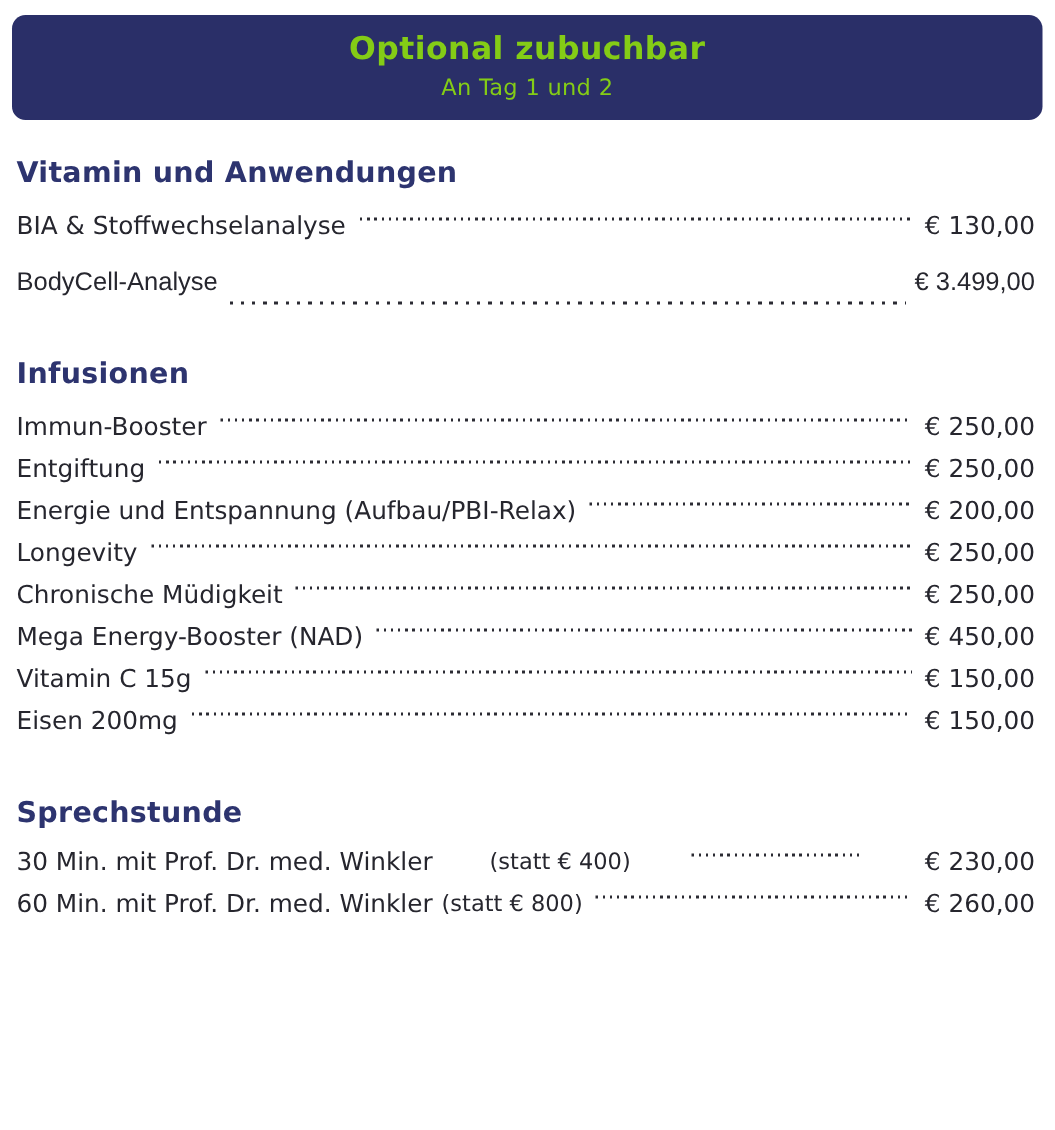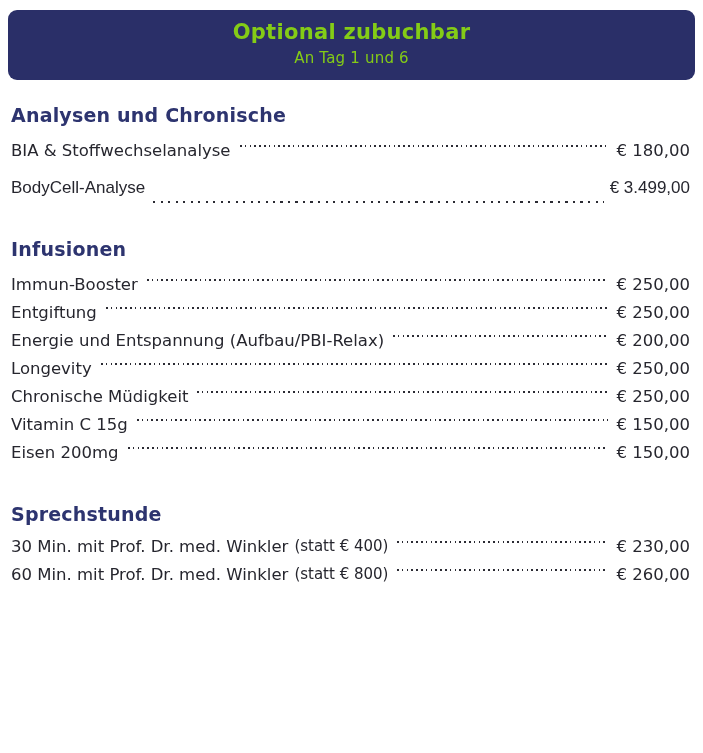--- a/index.html
+++ b/index.html
@@ -49,21 +49,21 @@
   }
   .row{
     display:flex;
     align-items:center;
     height:22px;
     margin-top:6px;
     font-size:16.5px;
   }
   .row.first{margin-top:11px;}
   .section.s1 .row + .row{margin-top:15px;}
-  .section.s3 .row.first{margin-top:8px;}
+  .section.s3 .row.first{margin-top:8px;gap:32px;}
   .label{white-space:nowrap;}
   .note{
     font-size:15px;
     margin-left:6px;
     white-space:nowrap;
   }
   .leader{
     flex:1 1 auto;
     height:2px;
     margin:0 9px;
@@ -84,31 +84,31 @@
   }
   .row.altfont .price{font-size:17px;}
 </style>
 </head>
 <body>
 
 <div>
 
   <div class="banner">
     <div class="banner-title">Optional zubuchbar</div>
-    <div class="banner-subtitle">An Tag 1 und 6</div>
+    <div class="banner-subtitle">An Tag 1 und 2</div>
   </div>
 
   <div class="content">
 
     <div class="section first s1">
-      <div class="section-title">Analysen und Chronische</div>
+      <div class="section-title">Vitamin und Anwendungen</div>
       <div class="row first">
         <span class="label">BIA &amp; Stoffwechselanalyse</span>
         <span class="leader"></span>
-        <span class="price">€ 180,00</span>
+        <span class="price">€ 130,00</span>
       </div>
       <div class="row altfont">
         <span class="label">BodyCell-Analyse</span>
         <span class="leader coarse"></span>
         <span class="price">€ 3.499,00</span>
       </div>
     </div>
 
     <div class="section s2">
       <div class="section-title">Infusionen</div>
@@ -131,20 +131,25 @@
         <span class="label">Longevity</span>
         <span class="leader"></span>
         <span class="price">€ 250,00</span>
       </div>
       <div class="row">
         <span class="label">Chronische Müdigkeit</span>
         <span class="leader"></span>
         <span class="price">€ 250,00</span>
       </div>
       <div class="row">
+        <span class="label">Mega Energy-Booster (NAD)</span>
+        <span class="leader"></span>
+        <span class="price">€ 450,00</span>
+      </div>
+      <div class="row">
         <span class="label">Vitamin C 15g</span>
         <span class="leader"></span>
         <span class="price">€ 150,00</span>
       </div>
       <div class="row">
         <span class="label">Eisen 200mg</span>
         <span class="leader"></span>
         <span class="price">€ 150,00</span>
       </div>
     </div>

